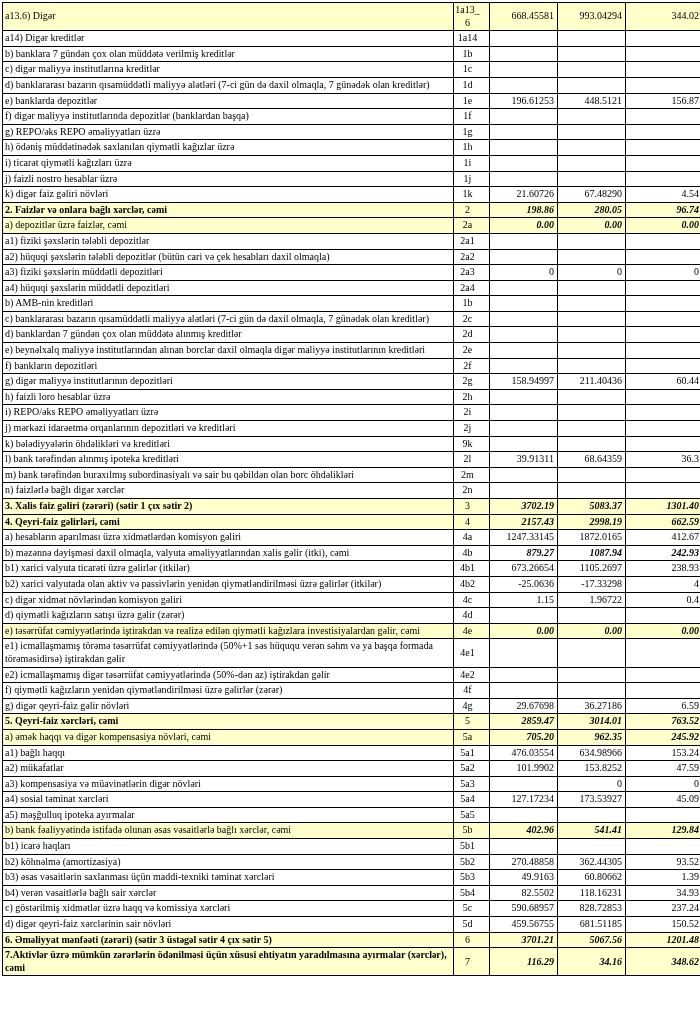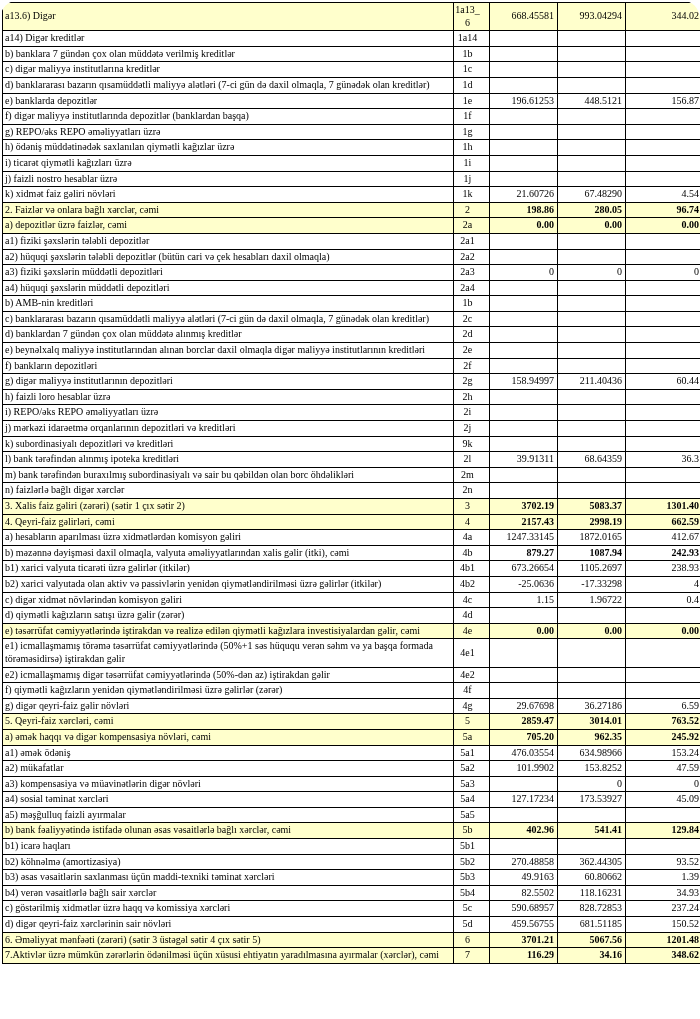--- a/index.html
+++ b/index.html
@@ -1,21 +1,21 @@
 <!DOCTYPE html>
 <html><head>
 <meta charset="utf-8">
 <style>
   html, body { margin:0; padding:0; }
   body {
     width:700px; height:1019px; overflow:hidden; background:#ffffff;
     font-family:"Liberation Serif","DejaVu Serif",serif;
     color:#000;
   }
-  #viewport { width:700px; height:1019px; overflow:hidden; position:relative;border-radius:19px; }
+  #viewport { width:700px; height:1019px; overflow:hidden; position:relative; }
   table#report {
     border-collapse:collapse;
     table-layout:fixed;
     width:702px;              
     margin:2px 0 0 2px;
   }
   .col-label { width:451px; }
   .col-code  { width:36px; }
   .col-v1    { width:68px; }
   .col-v2    { width:68px; }
@@ -28,22 +28,22 @@
     vertical-align:middle;
     overflow:hidden;
     word-wrap:break-word;
     background:#ffffff;
   }
   #report td.label { text-align:left; padding-left:2px; padding-right:2px; }
   #report td.code  { text-align:center; padding-left:1px; padding-right:9px; }
   #report td.num   { text-align:right; }
   #report td.last  { padding-right:5px; }
   #report tr.hl td { background:#FFFFCC; }
-  #report tr.bl td.label { font-weight:normal; }
-  #report tr.bv td.num   { font-weight:bold; }
+  #report tr.bl td.label { font-weight:bold; }
+  #report tr.bv td.num   { font-weight:bold;font-style:italic; }
 </style>
 </head>
 <body>
 
 <div id="viewport">
   <table id="report">
     <colgroup>
       <col class="col-label">
       <col class="col-code">
       <col class="col-v1">
@@ -122,21 +122,21 @@
           <td class="num last"></td>
         </tr>
         <tr class="">
           <td class="label">j) faizli nostro hesablar üzrə</td>
           <td class="code">1j</td>
           <td class="num"></td>
           <td class="num"></td>
           <td class="num last"></td>
         </tr>
         <tr class="">
-          <td class="label">k) xidmət faiz gəliri növləri</td>
+          <td class="label">k) digər faiz gəliri növləri</td>
           <td class="code">1k</td>
           <td class="num">21.60726</td>
           <td class="num">67.48290</td>
           <td class="num last">4.54</td>
         </tr>
         <tr class="hl bl bv">
           <td class="label">2. Faizlər və onlara bağlı xərclər, cəmi</td>
           <td class="code">2</td>
           <td class="num">198.86</td>
           <td class="num">280.05</td>
@@ -234,21 +234,21 @@
           <td class="num last"></td>
         </tr>
         <tr class="">
           <td class="label">j) mərkəzi idarəetmə orqanlarının depozitləri və kreditləri</td>
           <td class="code">2j</td>
           <td class="num"></td>
           <td class="num"></td>
           <td class="num last"></td>
         </tr>
         <tr class="">
-          <td class="label">k) subordinasiyalı depozitləri və kreditləri</td>
+          <td class="label">k) bələdiyyələrin öhdəlikləri və kreditləri</td>
           <td class="code">9k</td>
           <td class="num"></td>
           <td class="num"></td>
           <td class="num last"></td>
         </tr>
         <tr class="">
           <td class="label">l) bank tərəfindən alınmış ipoteka kreditləri</td>
           <td class="code">2l</td>
           <td class="num">39.91311</td>
           <td class="num">68.64359</td>
@@ -367,21 +367,21 @@
           <td class="num last">763.52</td>
         </tr>
         <tr class="hl bv">
           <td class="label">a) əmək haqqı və digər kompensasiya növləri, cəmi</td>
           <td class="code">5a</td>
           <td class="num">705.20</td>
           <td class="num">962.35</td>
           <td class="num last">245.92</td>
         </tr>
         <tr class="">
-          <td class="label">a1) əmək ödəniş</td>
+          <td class="label">a1) bağlı haqqı</td>
           <td class="code">5a1</td>
           <td class="num">476.03554</td>
           <td class="num">634.98966</td>
           <td class="num last">153.24</td>
         </tr>
         <tr class="">
           <td class="label">a2) mükafatlar</td>
           <td class="code">5a2</td>
           <td class="num">101.9902</td>
           <td class="num">153.8252</td>
@@ -395,21 +395,21 @@
           <td class="num last">0</td>
         </tr>
         <tr class="">
           <td class="label">a4) sosial təminat xərcləri</td>
           <td class="code">5a4</td>
           <td class="num">127.17234</td>
           <td class="num">173.53927</td>
           <td class="num last">45.09</td>
         </tr>
         <tr class="">
-          <td class="label">a5) məşğulluq faizli ayırmalar</td>
+          <td class="label">a5) məşğulluq ipoteka ayırmalar</td>
           <td class="code">5a5</td>
           <td class="num"></td>
           <td class="num"></td>
           <td class="num last"></td>
         </tr>
         <tr class="hl bv">
           <td class="label">b) bank fəaliyyətində istifadə olunan əsas vəsaitlərlə bağlı xərclər, cəmi</td>
           <td class="code">5b</td>
           <td class="num">402.96</td>
           <td class="num">541.41</td>

